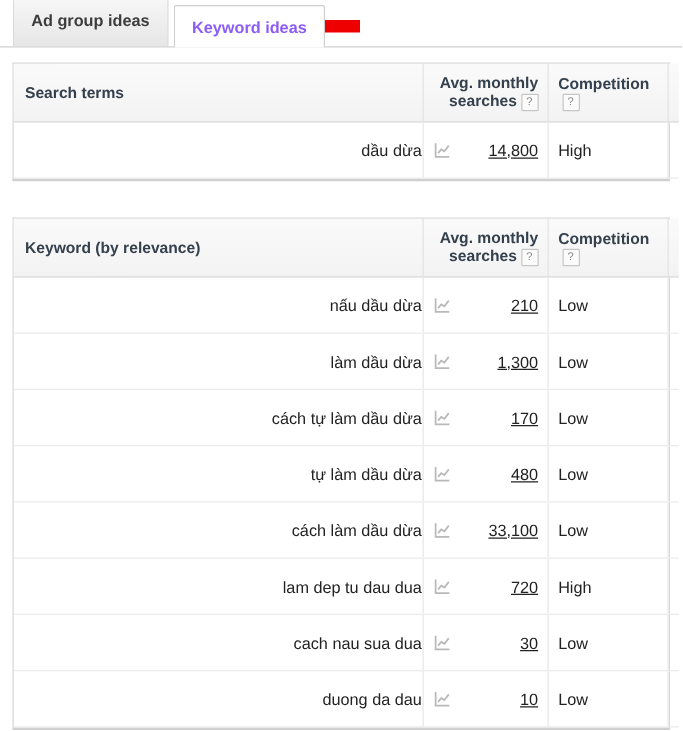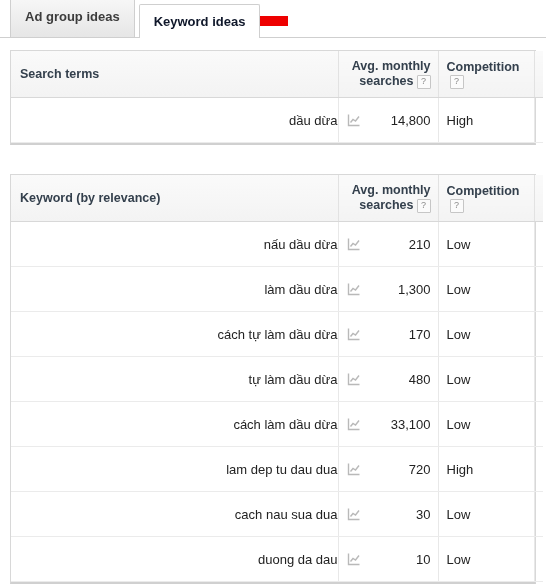--- a/index.html
+++ b/index.html
@@ -35,21 +35,21 @@
     height:42px;line-height:27px;
     background:linear-gradient(to bottom,#f8f8f8 0%,#ededed 60%,#e6e6e6 100%);
     color:#3c3c3c;
     border-top-left-radius:2px;border-top-right-radius:2px;
     margin-right:4px;
     text-align:center;
   }
   .tab.active{
     height:34px;line-height:34px;
     background:#ffffff;
-    color:#0f172a;
+    color:#8b5cf6;
     border-top-left-radius:2px;border-top-right-radius:2px;
     margin-bottom:-1px;
     z-index:3;
   }
   
   .arrow-annotation{
     position:absolute;left:226px;top:9px;
     width:62px;height:24px;
     pointer-events:none;
   }
@@ -102,20 +102,21 @@
     white-space:nowrap;
   }
   td.col-comp{
     border-left:1px solid #e8e8e8;
     padding-left:8px;text-align:left;
   }
   td.col-pad{border-left:1px solid #e8e8e8;}
   .avg-cell{
     display:flex;align-items:center;justify-content:space-between;
     padding-left:8px;
+    text-decoration:underline;
   }
   .avg-num{flex:1;text-align:right;}
   .help-badge{
     display:inline-block;
     width:12px;height:12px;line-height:11px;
     border:1px solid #c6c6c6;
     background:#fbfbfb;
     color:#8a8a8a;
     font-size:9px;font-weight:normal;
     text-align:center;

